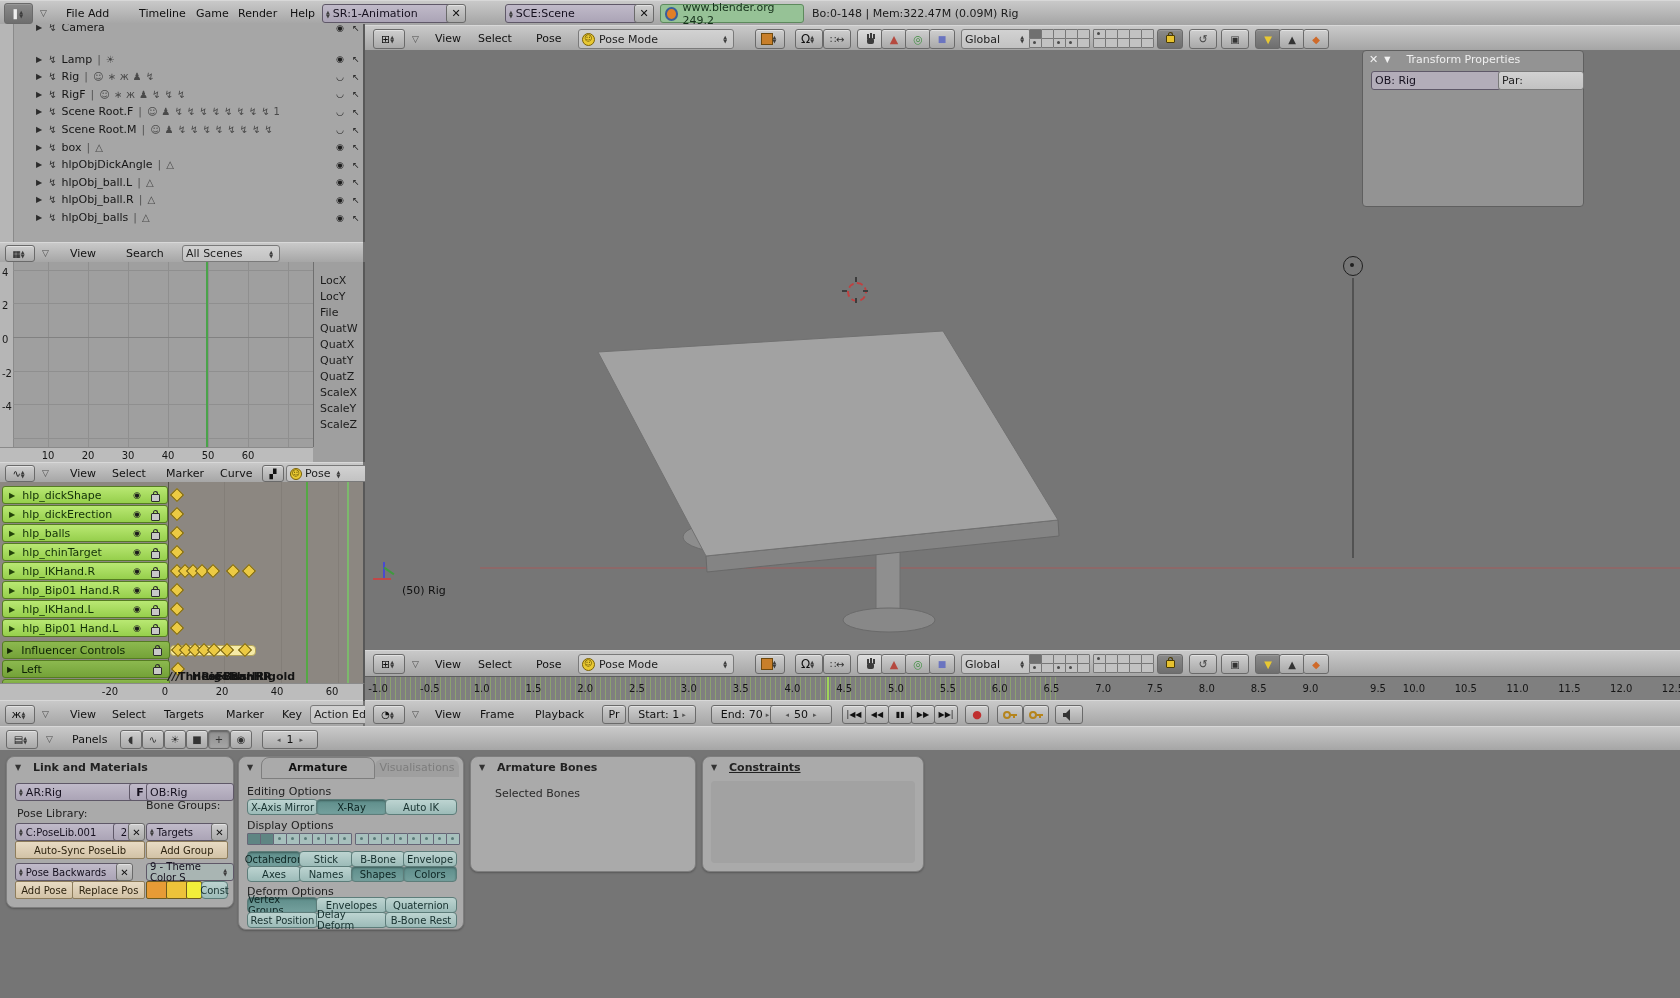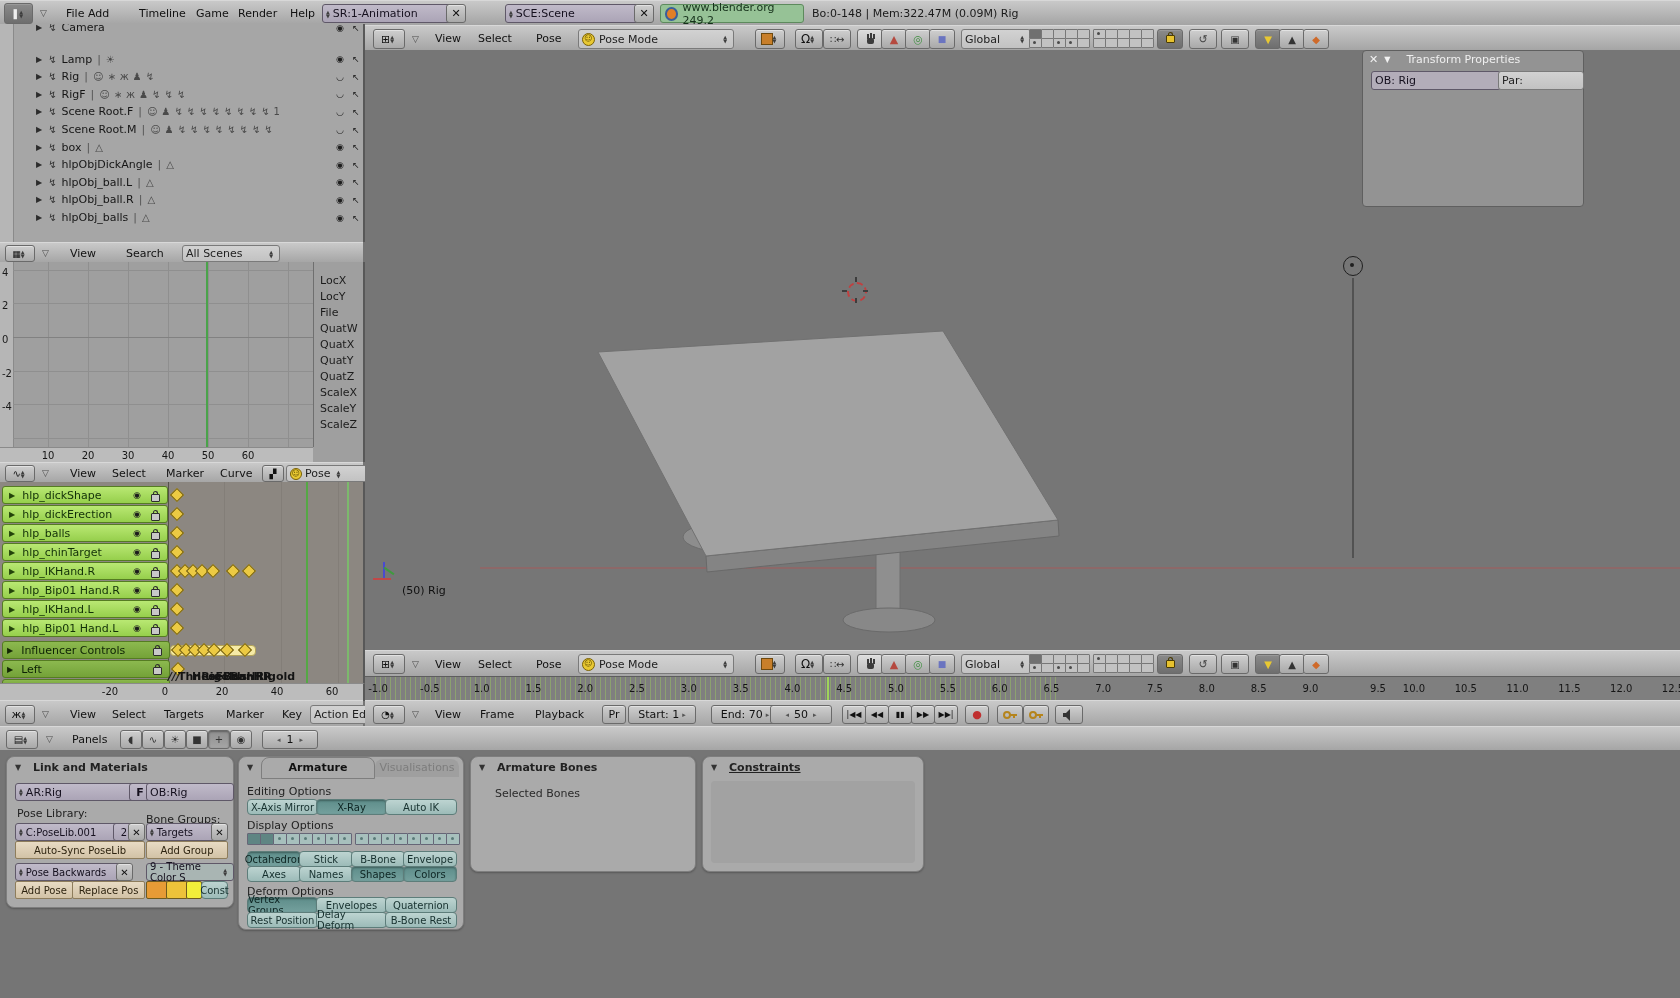--- a/index.html
+++ b/index.html
@@ -936,21 +936,21 @@
         <div class="fld" style="left: 8px; top: 26px; width: 112px; height: 16px; font-size: 11px;">
           <span class="spn">
             <span>▲</span>
             <span>▼</span>
           </span>
           <span>AR:Rig</span>
         </div>
         <div class="fld" style="left: 122px; top: 26px; width: 14px; height: 16px; justify-content: center; font-weight: bold;">F</div>
         <div class="fld" style="left: 139px; top: 26px; width: 80px; height: 16px;">OB:Rig</div>
         <div style="position: absolute; left: 10px; top: 50px; color: rgb(34, 34, 34);">Pose Library:</div>
-        <div style="position: absolute; left: 139px; top: 56px; color: rgb(34, 34, 34);">Bone Groups:</div>
+        <div style="position: absolute; left: 139px; top: 42px; color: rgb(34, 34, 34);">Bone Groups:</div>
         <div class="fld" style="left: 8px; top: 66px; width: 97px; height: 16px; font-size: 10px;">
           <span class="spn">
             <span>▲</span>
             <span>▼</span>
           </span>
           <span>C:PoseLib.001</span>
         </div>
         <div class="fld" style="left: 106px; top: 66px; width: 14px; height: 16px; justify-content: center; font-size: 10px;">2</div>
         <div class="btn" style="left: 121px; top: 66px; width: 15px; height: 16px; font-weight: bold; font-size: 10px;">✕</div>
         <div class="fld" style="left: 139px; top: 66px; width: 64px; height: 16px; font-size: 10px;">

